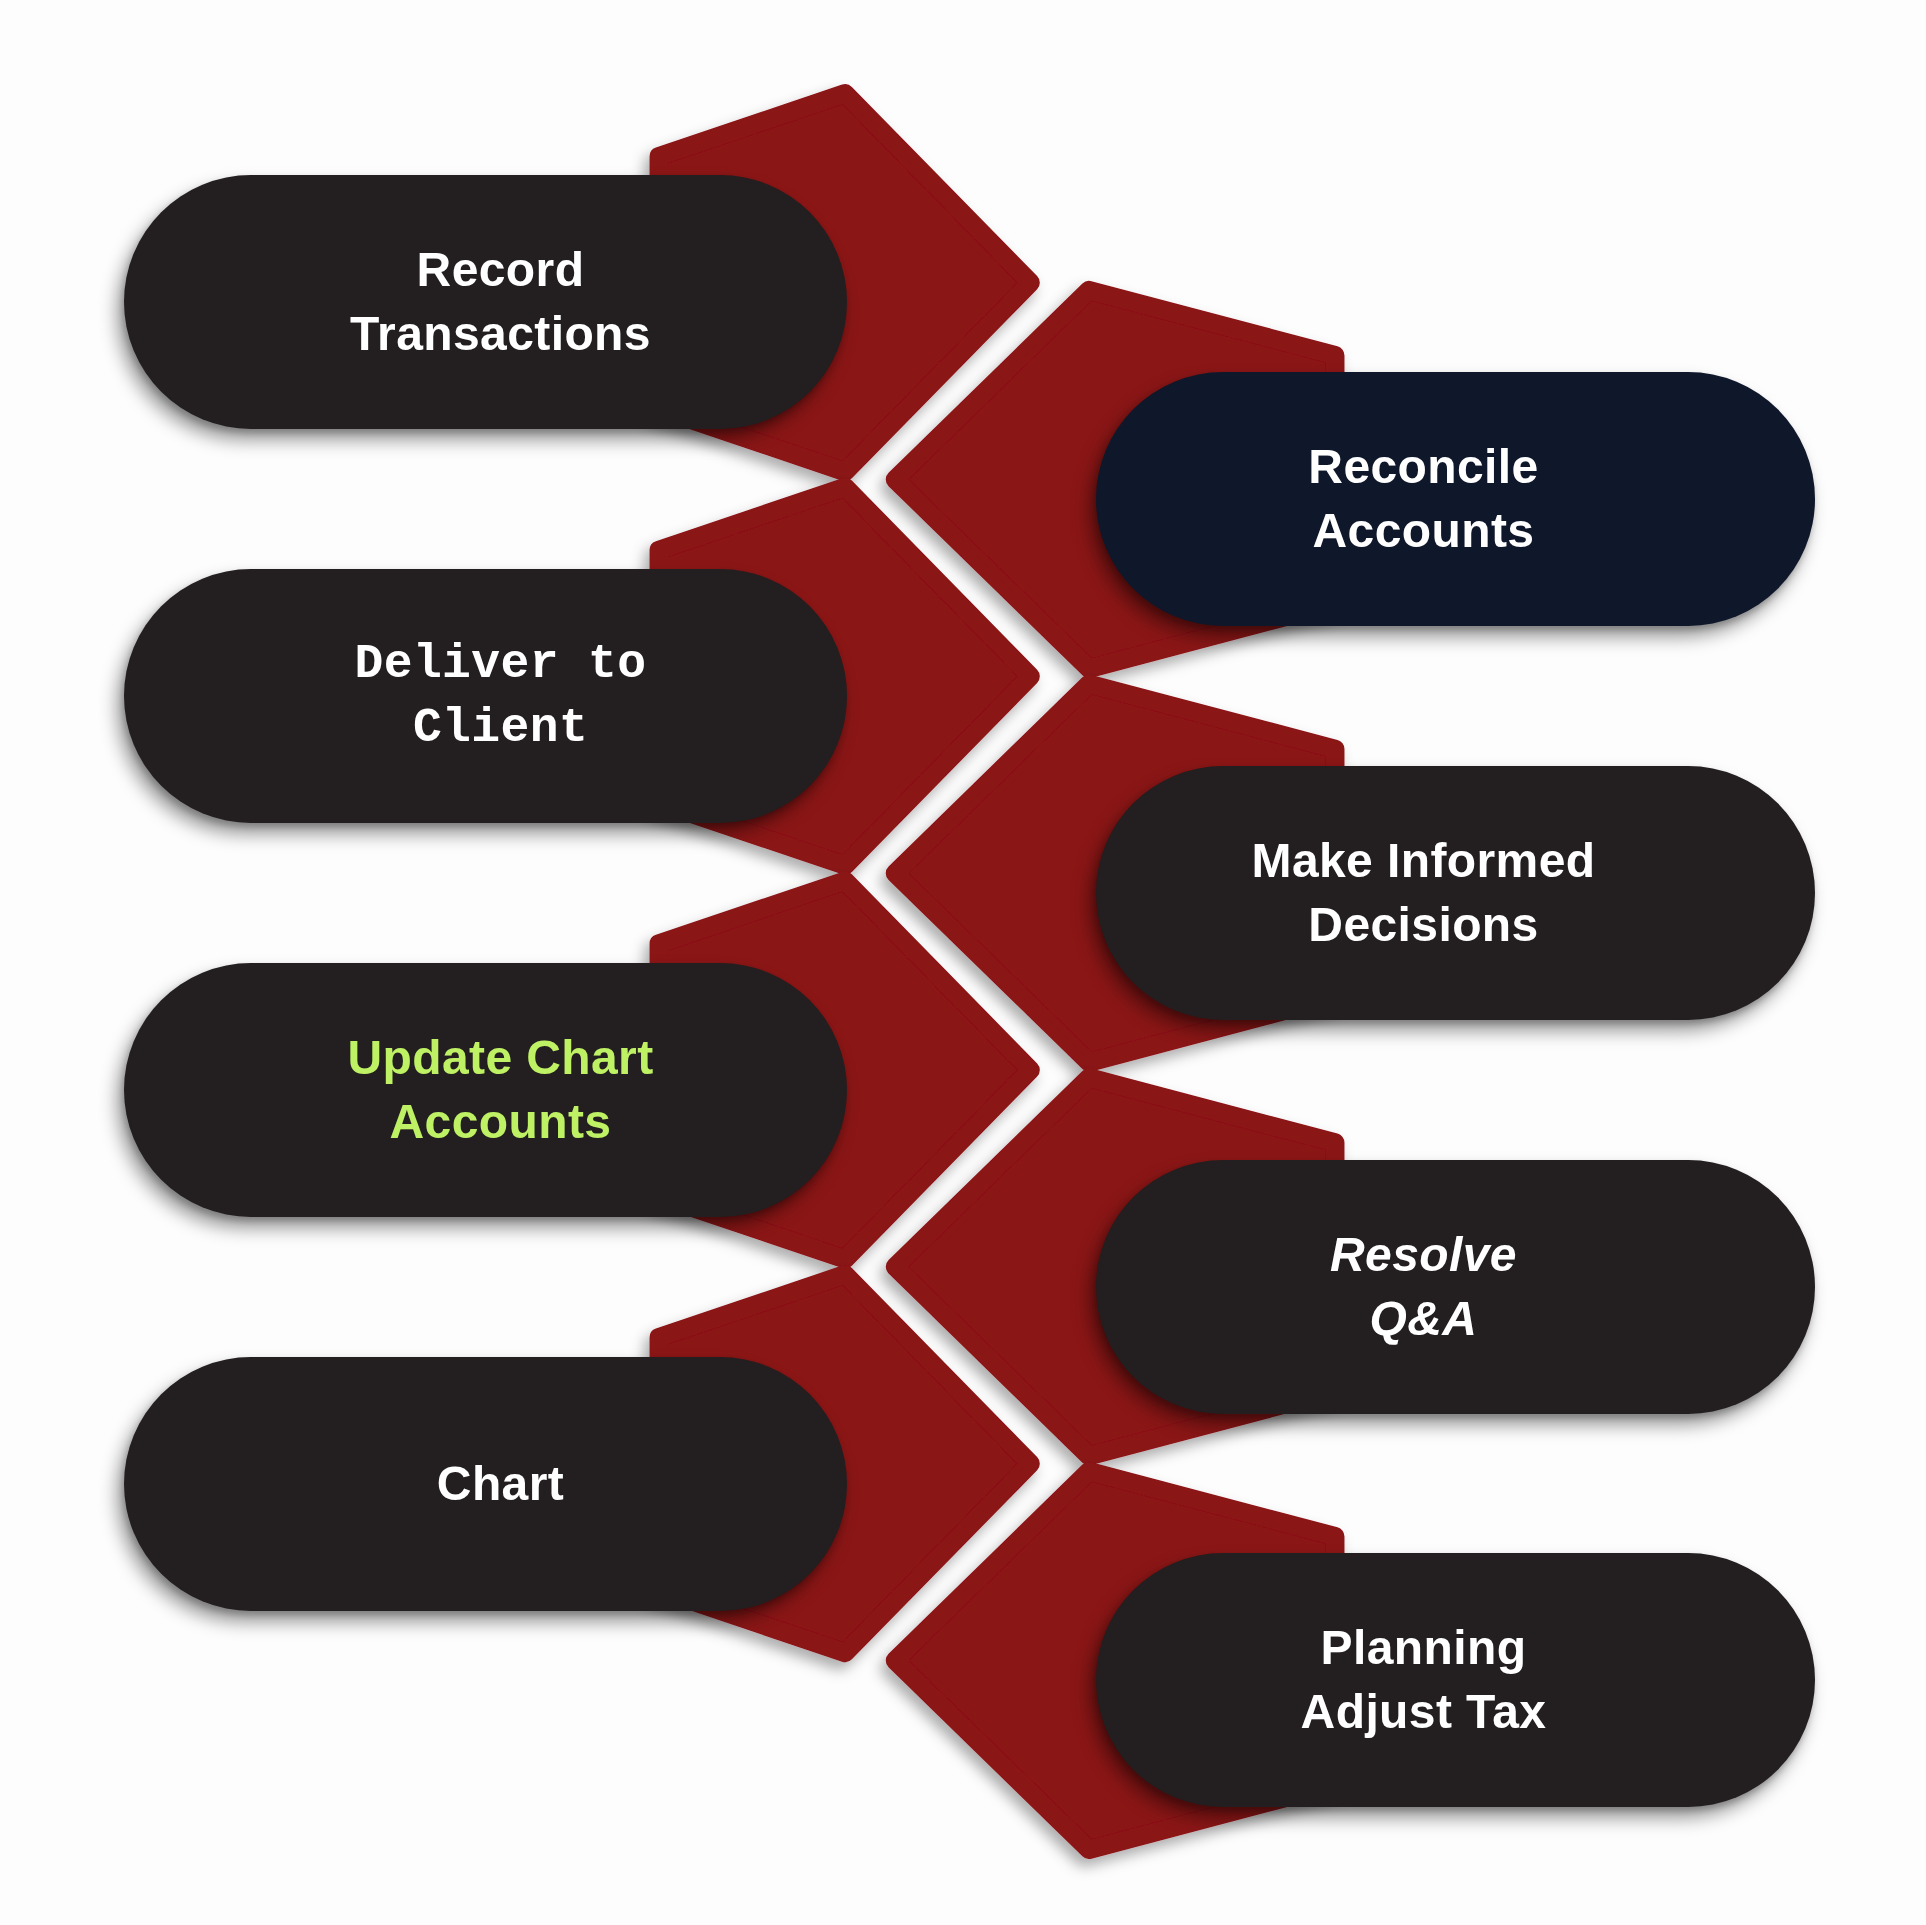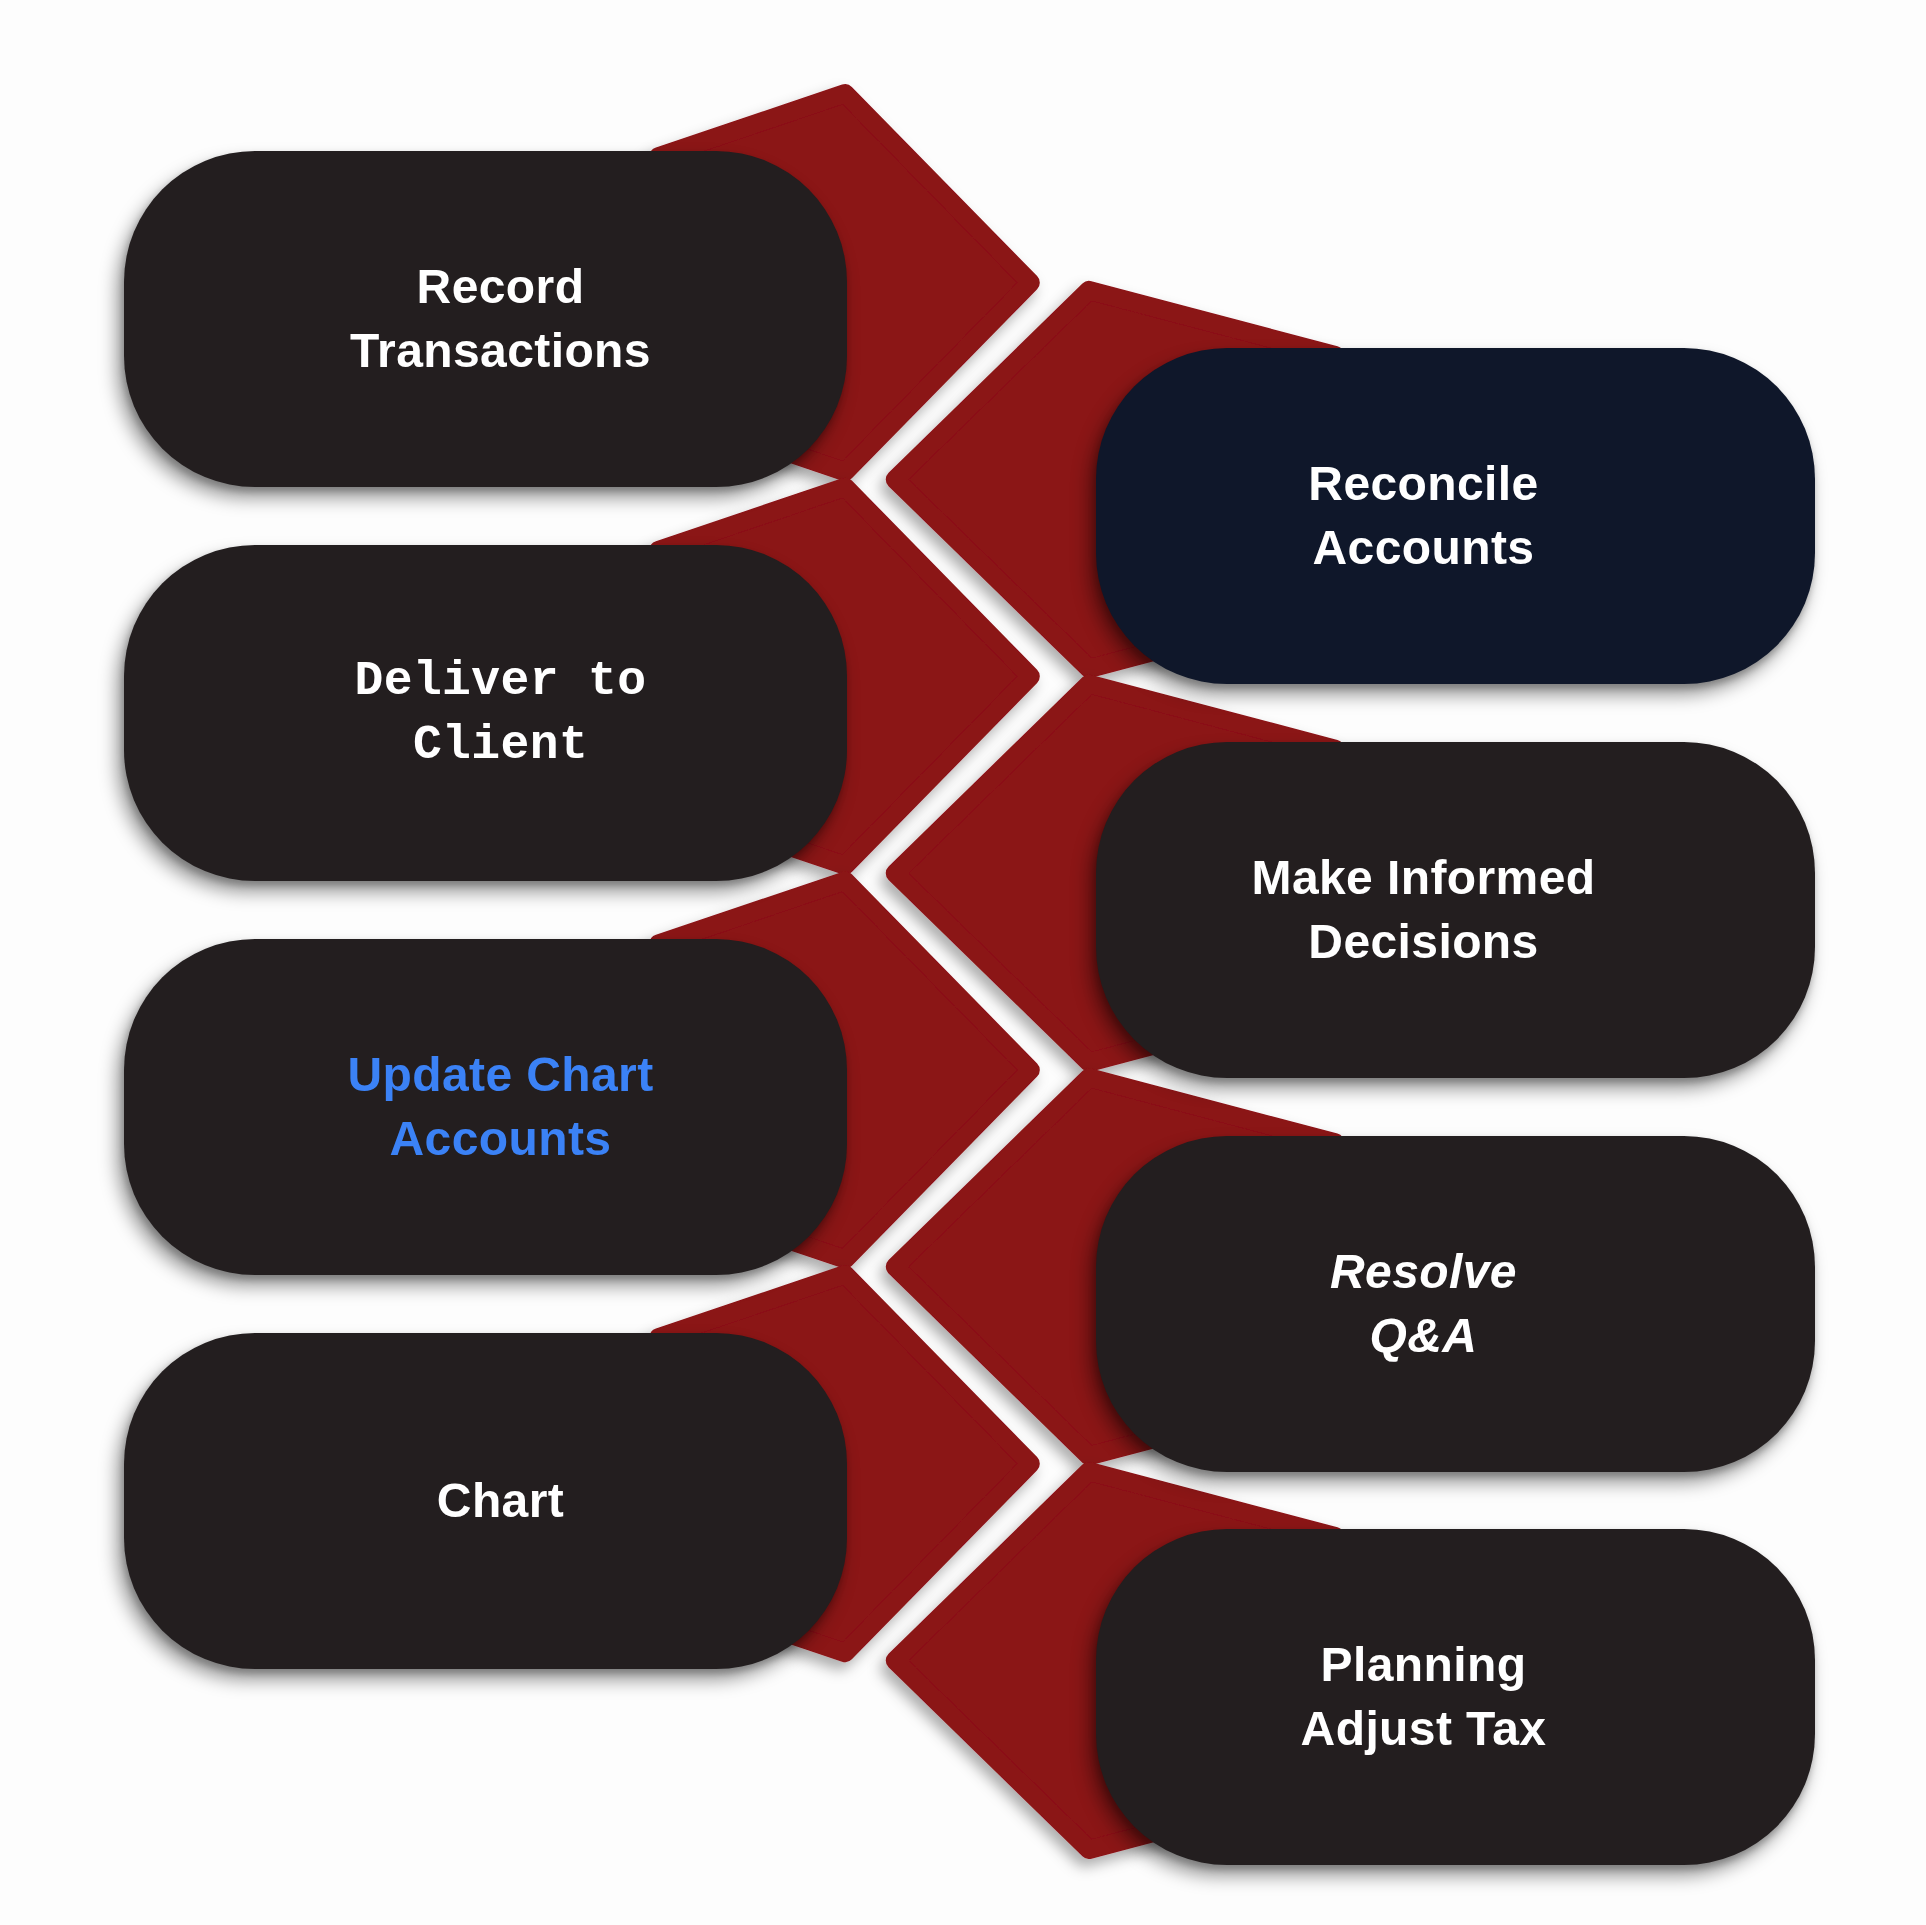--- a/index.html
+++ b/index.html
@@ -7,26 +7,27 @@
     width:1926px;height:1926px;
     background:#FDFDFD;
     overflow:hidden;
     font-family:"Liberation Sans","DejaVu Sans",sans-serif;
     position:relative;
   }
   .canvas{position:absolute;left:0;top:0;width:1926px;height:1926px}
   #ribbon{position:absolute;left:0;top:0;width:1926px;height:1926px;display:block}
   .pill{
     position:absolute;
-    height:336px;
+    height:254px;
     border-radius:131px;
     display:flex;align-items:center;justify-content:center;
     text-align:center;
     box-sizing:border-box;
     box-shadow:-6.8px 11px 18px rgba(0,0,0,0.40), -1.7px 4.3px 6.8px rgba(0,0,0,0.20);
+    margin-top:24px;
   }
   .pill.left{left:124px;width:723px;padding-left:30px}
   .pill.right{left:1096px;width:719px;padding-right:64px}
   .pill-label{
     font-weight:bold;
     font-size:48px;
     line-height:64px;
     letter-spacing:0.4px;
   }
   .pill-label span{display:block}
@@ -75,21 +76,21 @@
   </div>
 
   <div class="pill right" style="top: 742px; background: rgb(35, 30, 31);">
     <div class="pill-label" style="color: rgb(255, 255, 255);">
           <span>Make Informed</span>
           <span>Decisions</span>
         </div>
   </div>
 
   <div class="pill left" style="top: 939px; background: rgb(35, 30, 31);">
-    <div class="pill-label" style="color: #3b82f6;">
+    <div class="pill-label" style="color: #bef264;">
           <span>Update Chart</span>
           <span>Accounts</span>
         </div>
   </div>
 
   <div class="pill right" style="top: 1136px; background: rgb(35, 30, 31);">
     <div class="pill-label" style="color: rgb(255, 255, 255); font-style: italic;">
           <span>Resolve</span>
           <span>Q&amp;A</span>
         </div>

